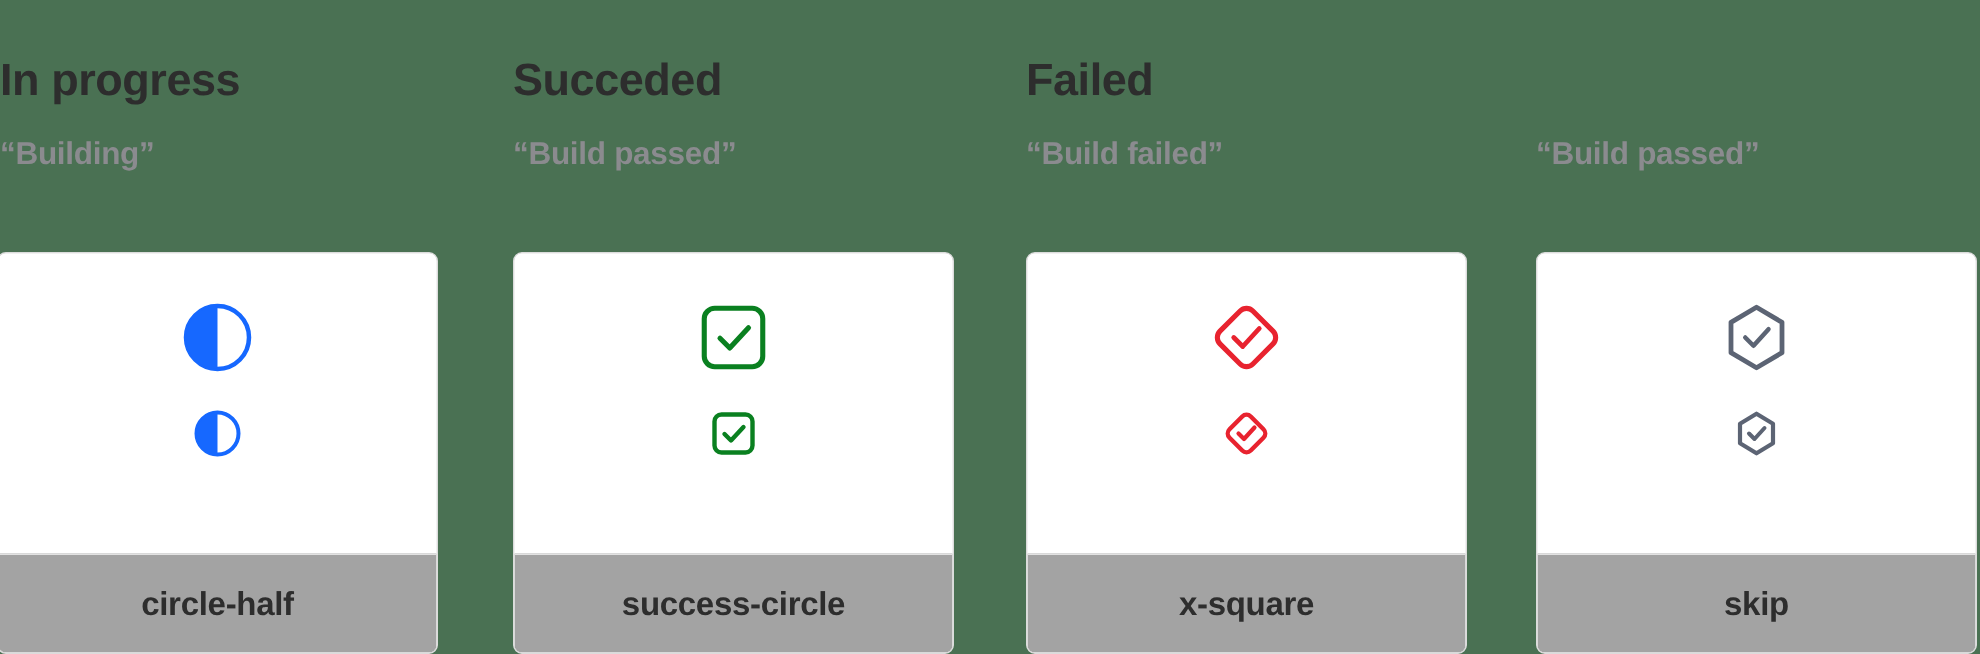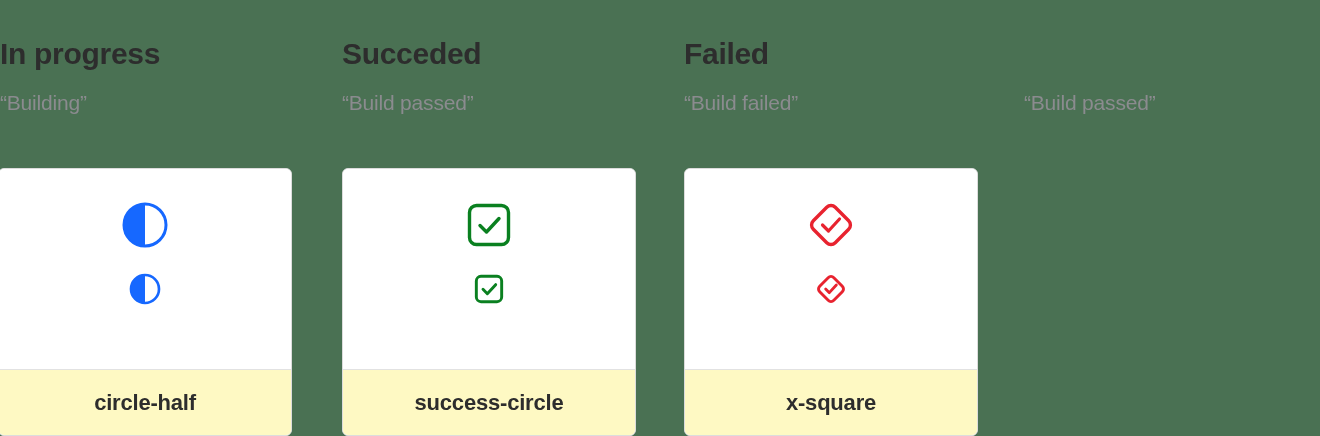--- a/index.html
+++ b/index.html
@@ -37,21 +37,21 @@
     color: #2d2d2d;
     letter-spacing: -0.3px;
     white-space: nowrap;
     line-height: 1.2;
   }
   .subheading {
     position: absolute;
     top: 90px;
     left: 0;
     font-size: 21px;
-    font-weight: normal;
+    font-weight: bold;
     color: #8b8b8f;
     letter-spacing: -0.2px;
     white-space: nowrap;
     line-height: 1.2;
   }
 
   .card {
     position: absolute;
     top: 168px;
     left: 0;
@@ -83,21 +83,21 @@
     display: block;
   }
   .icon-small {
     width: 32px;
     height: 32px;
     display: block;
     margin-top: 24px;
   }
   .card-footer {
     flex: 1 1 auto;
-    background: #fef9c3;
+    background: #a3a3a3;
     border-top: 1px solid #e2e2e2;
     display: flex;
     align-items: center;
     justify-content: center;
   }
   .card-footer-label {
     font-size: 22px;
     font-weight: bold;
     color: #2d2d2d;
     letter-spacing: -0.2px;
@@ -179,15 +179,34 @@
         </span>
       </div>
       <div class="card-footer">
         <span class="card-footer-label">x-square</span>
       </div>
     </div>
   </div>
 
   <div class="column col-4">
     <div class="subheading">“Build passed”</div>
+    <div class="card">
+      <div class="card-body">
+        <span class="icon-big">
+          <svg viewBox="0 0 48 48" width="48" height="48">
+            <path d="M24 3.8 L41 13.9 L41 34.1 L24 44.2 L7 34.1 L7 13.9 Z" fill="none" stroke="#5c6474" stroke-width="3.2" stroke-linejoin="round"></path>
+            <path d="M16.5 24 L22 29.5 L32 18.5" fill="none" stroke="#5c6474" stroke-width="3" stroke-linecap="round" stroke-linejoin="round"></path>
+          </svg>
+        </span>
+        <span class="icon-small">
+          <svg viewBox="0 0 48 48" width="32" height="32">
+            <path d="M24 4.2 L40.5 14.2 L40.5 33.8 L24 43.8 L7.5 33.8 L7.5 14.2 Z" fill="none" stroke="#5c6474" stroke-width="4.2" stroke-linejoin="round"></path>
+            <path d="M16.5 24 L22 29.5 L32 18.5" fill="none" stroke="#5c6474" stroke-width="4" stroke-linecap="round" stroke-linejoin="round"></path>
+          </svg>
+        </span>
+      </div>
+      <div class="card-footer">
+        <span class="card-footer-label">skip</span>
+      </div>
+    </div>
   </div>
 
 </div>
 
 </body></html>

